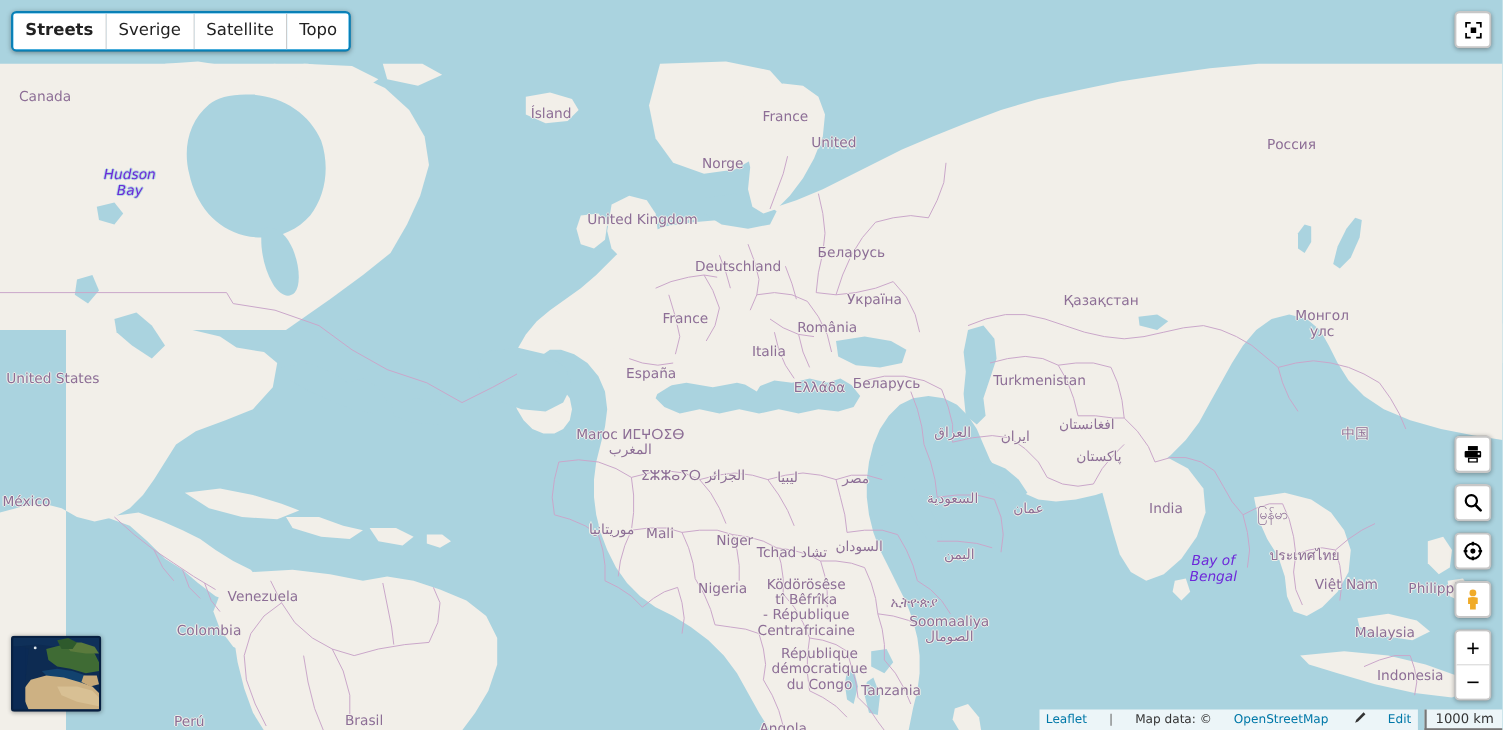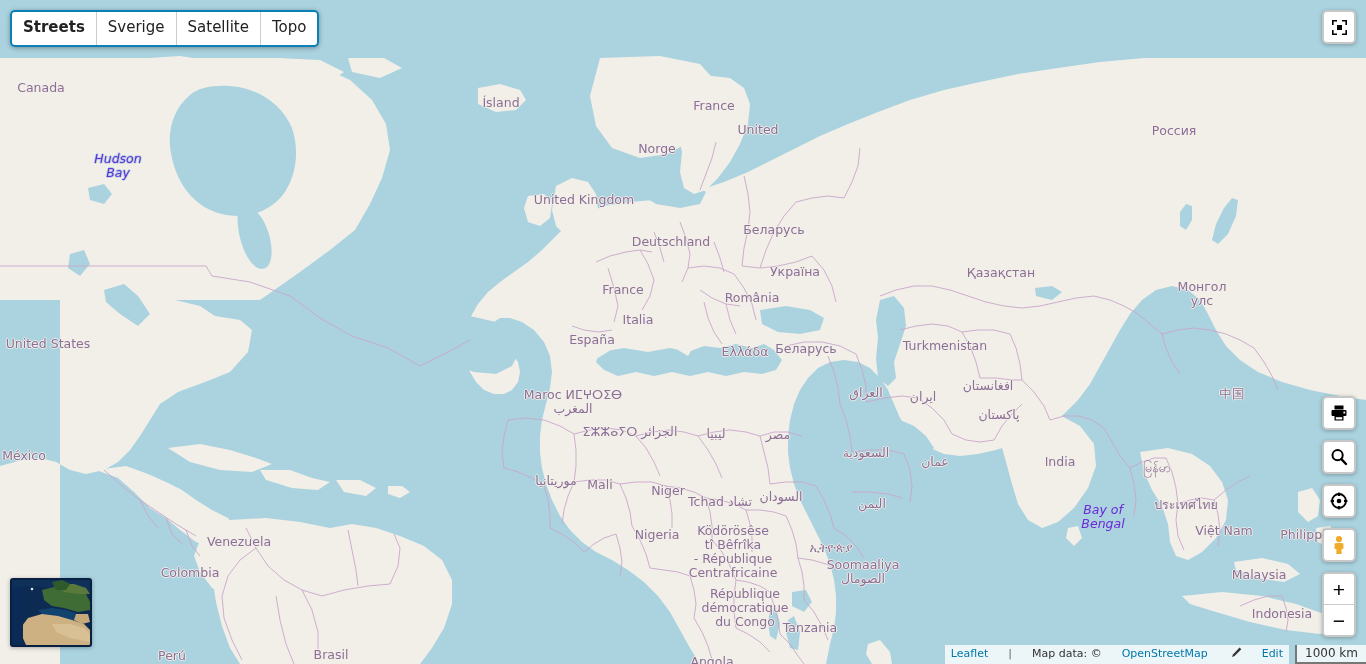--- a/index.html
+++ b/index.html
@@ -443,21 +443,21 @@
       <div class="map-label" style="left: 501px; top: 103px;">Ísland</div>
       <div class="map-label" style="left: 714px; top: 106px;">France</div>
       <div class="map-label" style="left: 758px; top: 130px;">United</div>
       <div class="map-label" style="left: 657px; top: 149px;">Norge</div>
       <div class="map-label" style="left: 584px; top: 200px;">United Kingdom</div>
       <div class="map-label" style="left: 671px; top: 242px;">Deutschland</div>
       <div class="map-label" style="left: 774px; top: 230px;">Беларусь</div>
       <div class="map-label" style="left: 795px; top: 272px;">Україна</div>
       <div class="map-label" style="left: 623px; top: 290px;">France</div>
       <div class="map-label" style="left: 752px; top: 298px;">România</div>
-      <div class="map-label" style="left: 638px; top: 320px;">Italia</div>
+      <div class="map-label" style="left: 699px; top: 320px;">Italia</div>
       <div class="map-label" style="left: 592px; top: 340px; text-align: center;">España</div>
       <div class="map-label" style="left: 745px; top: 352px;">Ελλάδα</div>
       <div class="map-label" style="left: 806px; top: 349px;">Беларусь</div>
       <div class="map-label" style="left: 1174px; top: 86px; margin-top: 45px;">Россия</div>
       <div class="map-label" style="left: 1202px; top: 294px;">Монгол
 улс</div>
       <div class="map-label" style="left: 1001px; top: 273px;">Қазақстан</div>
       <div class="map-label" style="left: 945px; top: 346px;">Turkmenistan</div>
       <div class="map-label" style="left: 988px; top: 386px;">افغانستان</div>
       <div class="map-label" style="left: 923px; top: 397px;">ایران</div>

